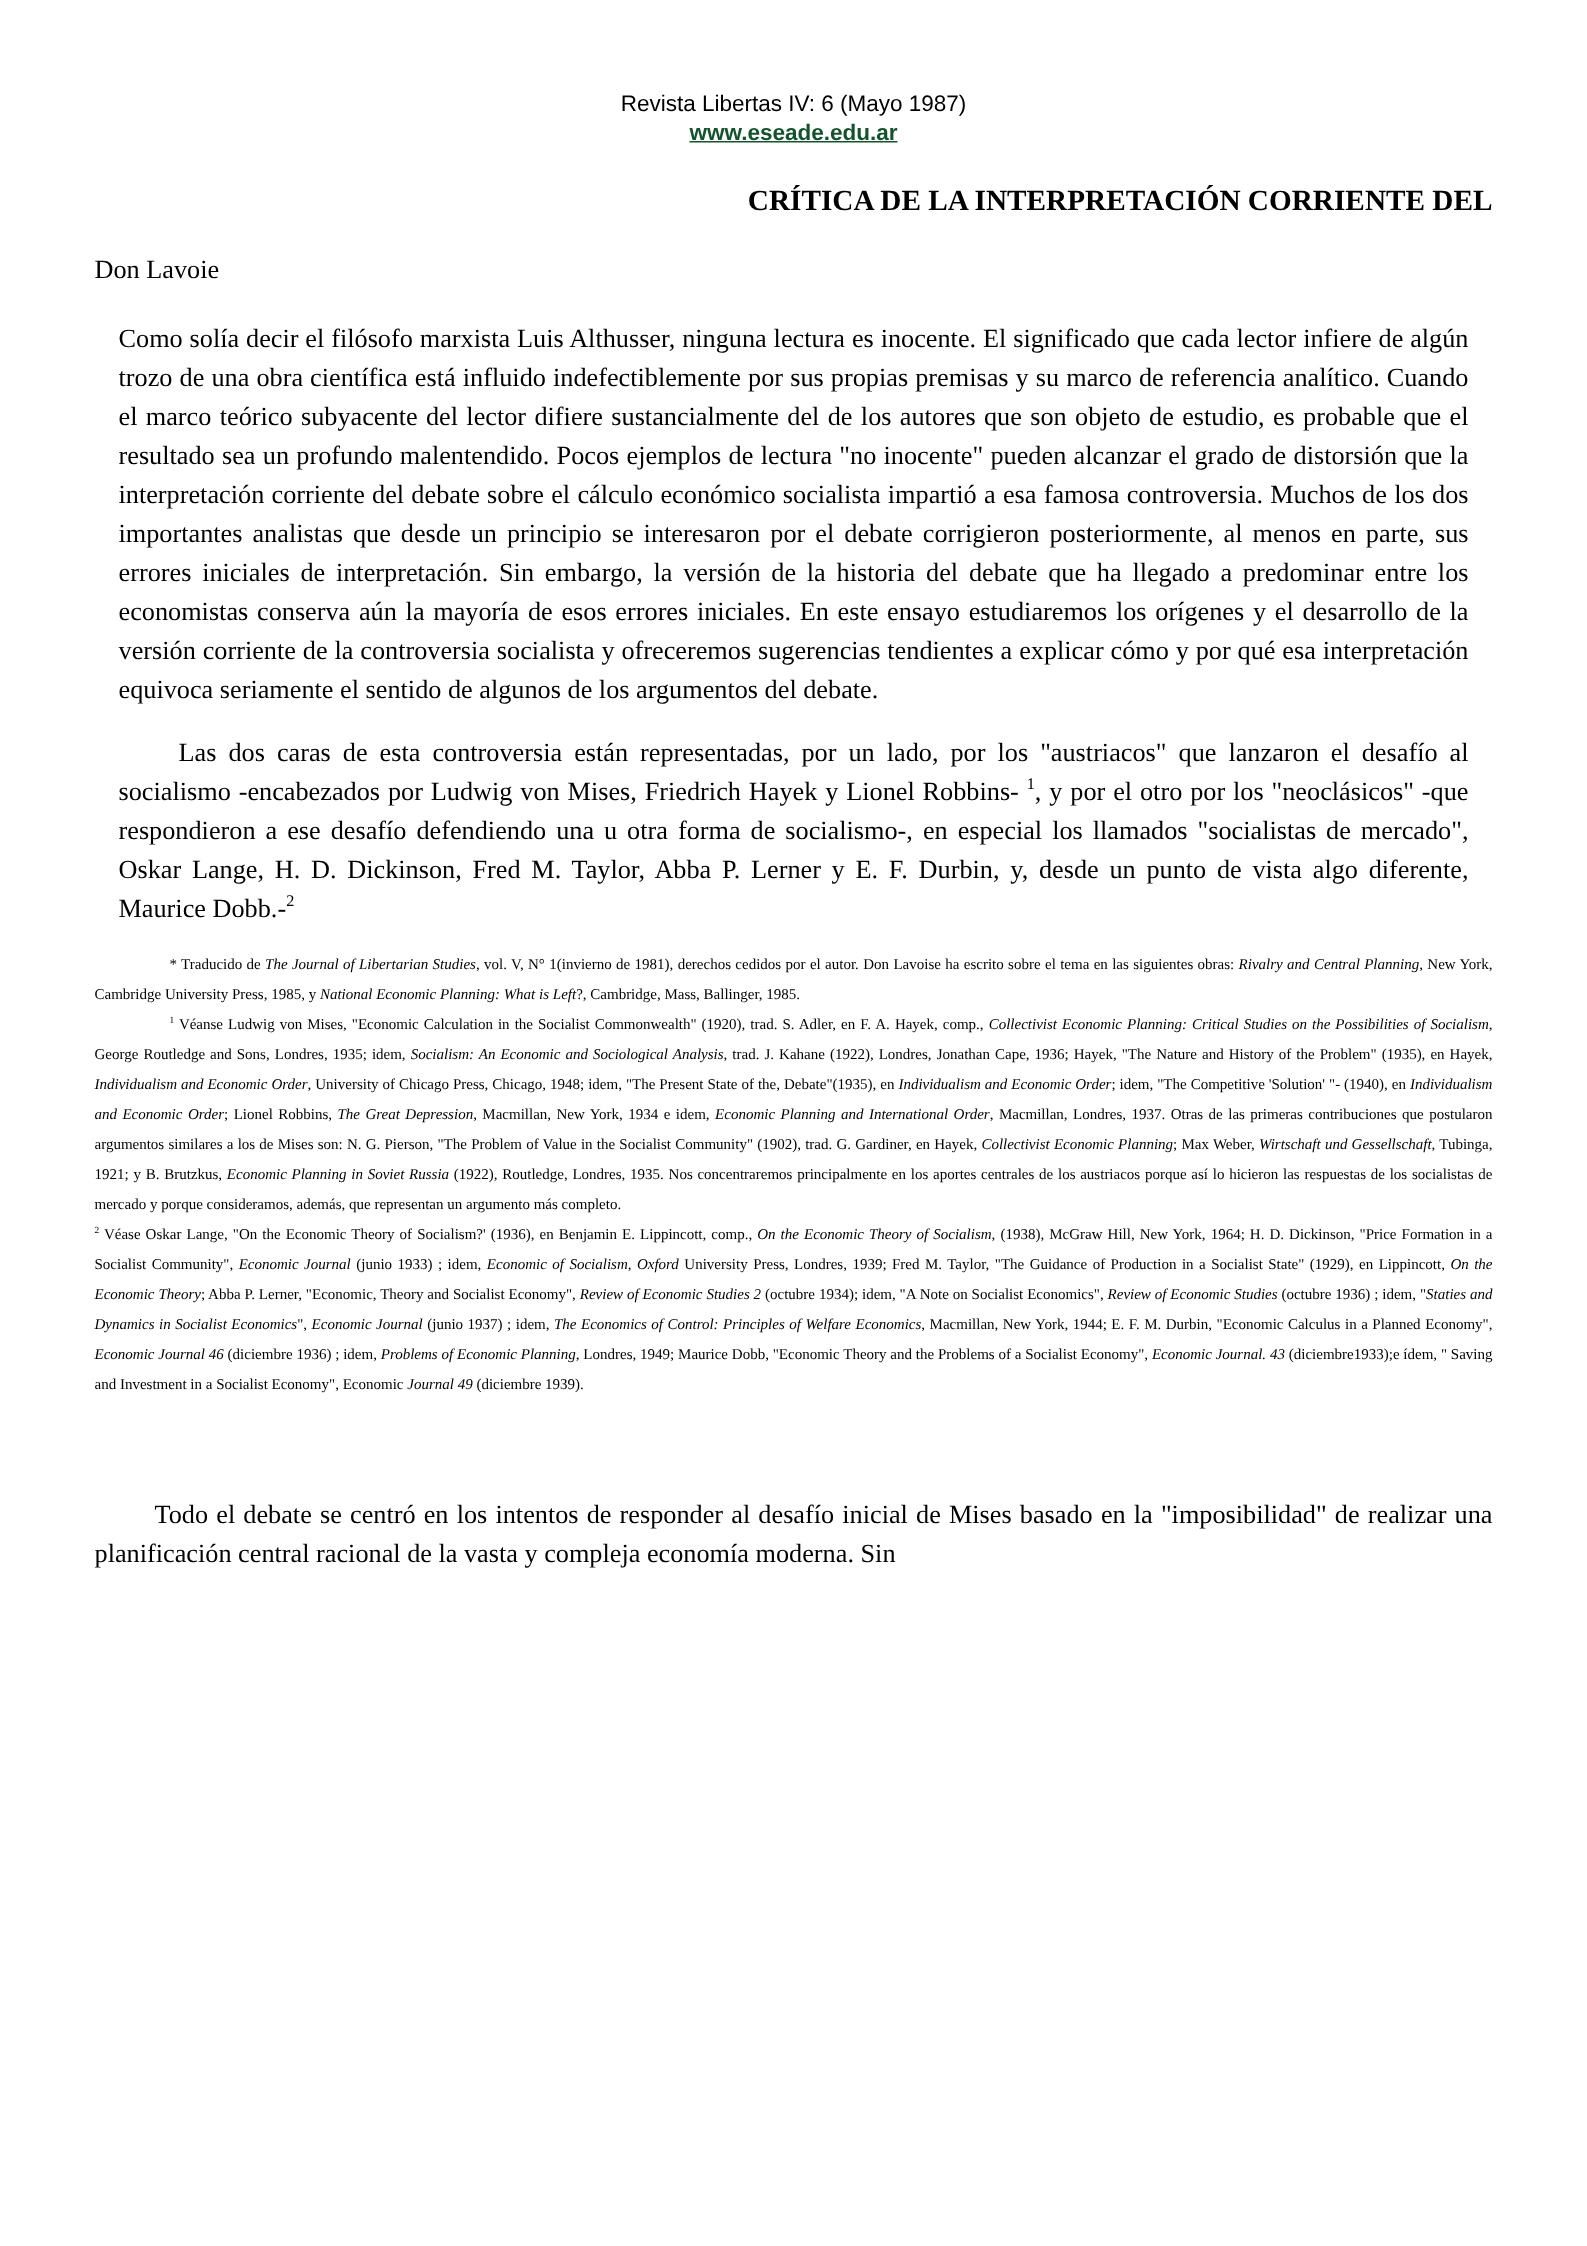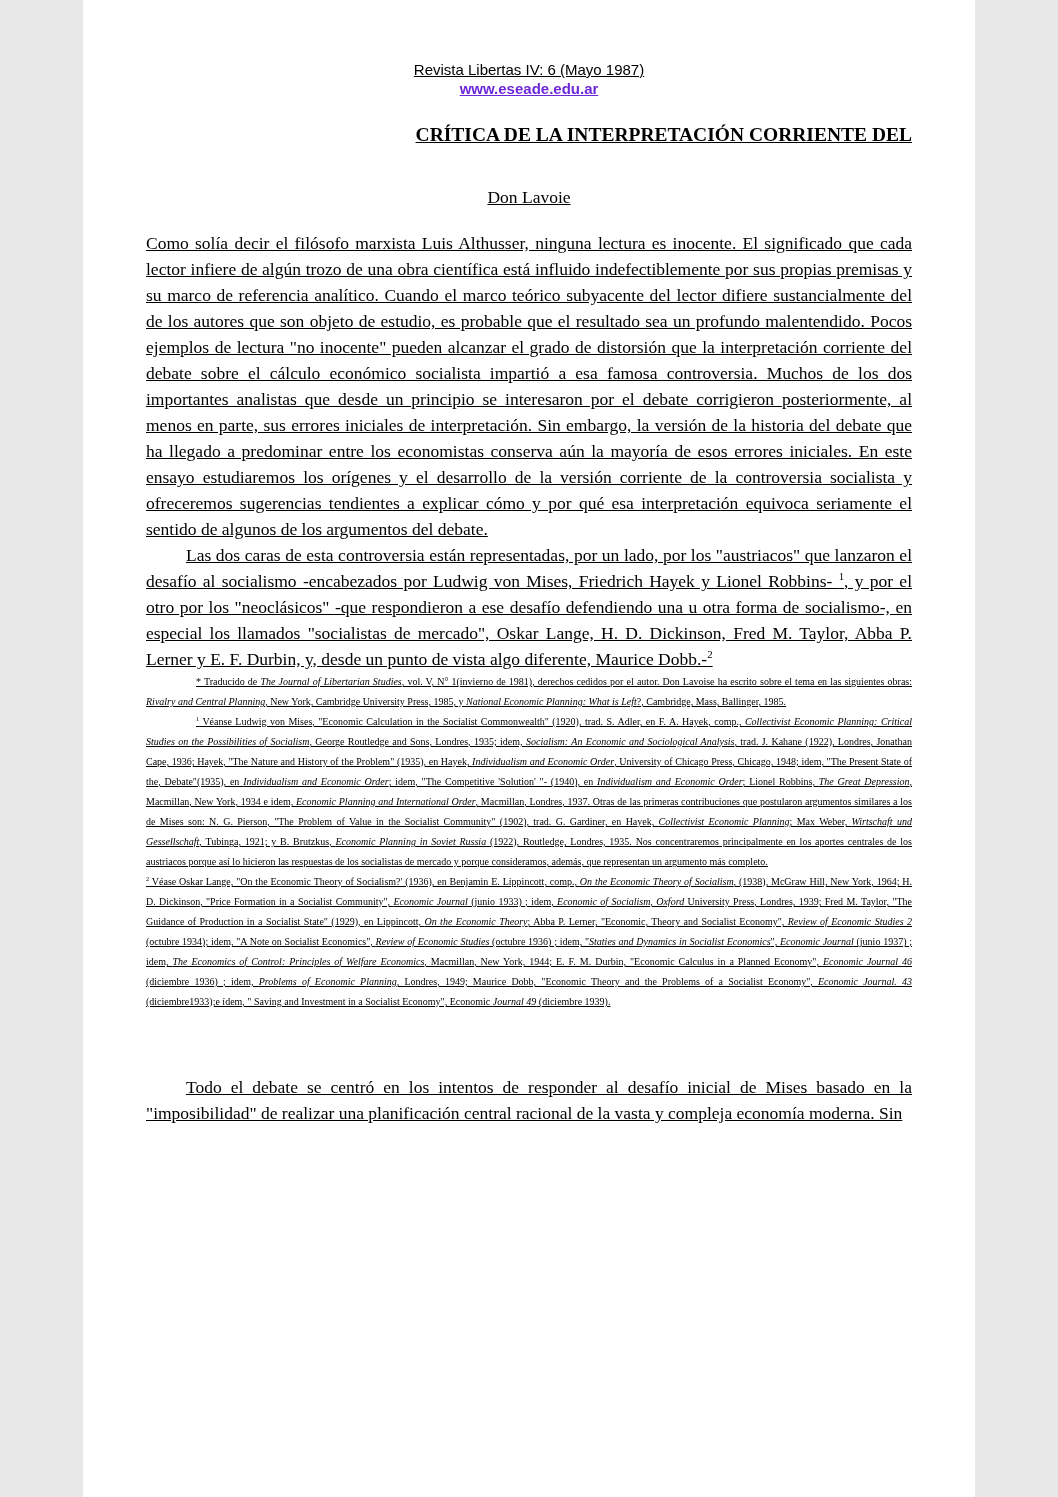--- a/index.html
+++ b/index.html
@@ -1,62 +1,61 @@
 <!DOCTYPE html>
 <html><head>
 <meta charset="utf-8">
 <style>
   html, body { margin: 0; padding: 0; background: #e8e8e8; }
   .page {
     position: relative;
-    width: 892px;
+    width: 1058px;
     height: 1497px;
     margin: 0 auto;
     background: #ffffff;
     color: #000000;
     box-sizing: border-box;
     padding: 60px 63px 0 63px;
     font-family: "Liberation Serif", "DejaVu Serif", serif;
     overflow: hidden;
-    text-decoration: underline;
   }
   .doc-header {
     text-align: center;
     font-family: "Liberation Sans", "DejaVu Sans", sans-serif;
     font-size: 15px;
     line-height: 19px;
   }
   .doc-header .site-link {
     display: inline-block;
-    color: #6d28d9;
+    color: #14532d;
     font-weight: bold;
     text-decoration: underline;
     cursor: pointer;
   }
   .article-title {
     margin: 24px 0 0 0;
     text-align: right;
     font-size: 19.5px;
     font-weight: bold;
     line-height: 26px;
     font-family: "Liberation Serif", "DejaVu Serif", serif;
   }
   .author {
-    margin-top: 38px;
-    text-align: center;
+    margin-top: 20px;
+    text-align: left;
     font-size: 17.5px;
     line-height: 22px;
   }
   .body-text {
     margin-top: 22px;
     font-size: 17.5px;
     line-height: 26px;
     text-align: justify;
   }
-  .para { margin: 0; }
+  .para { margin: 16px; }
   .para.indent { text-indent: 40px; }
   sup {
     font-size: 0.62em;
     vertical-align: super;
     line-height: 0;
   }
   em { font-style: italic; }
   .footnotes {
     font-size: 10px;
     line-height: 20px;

